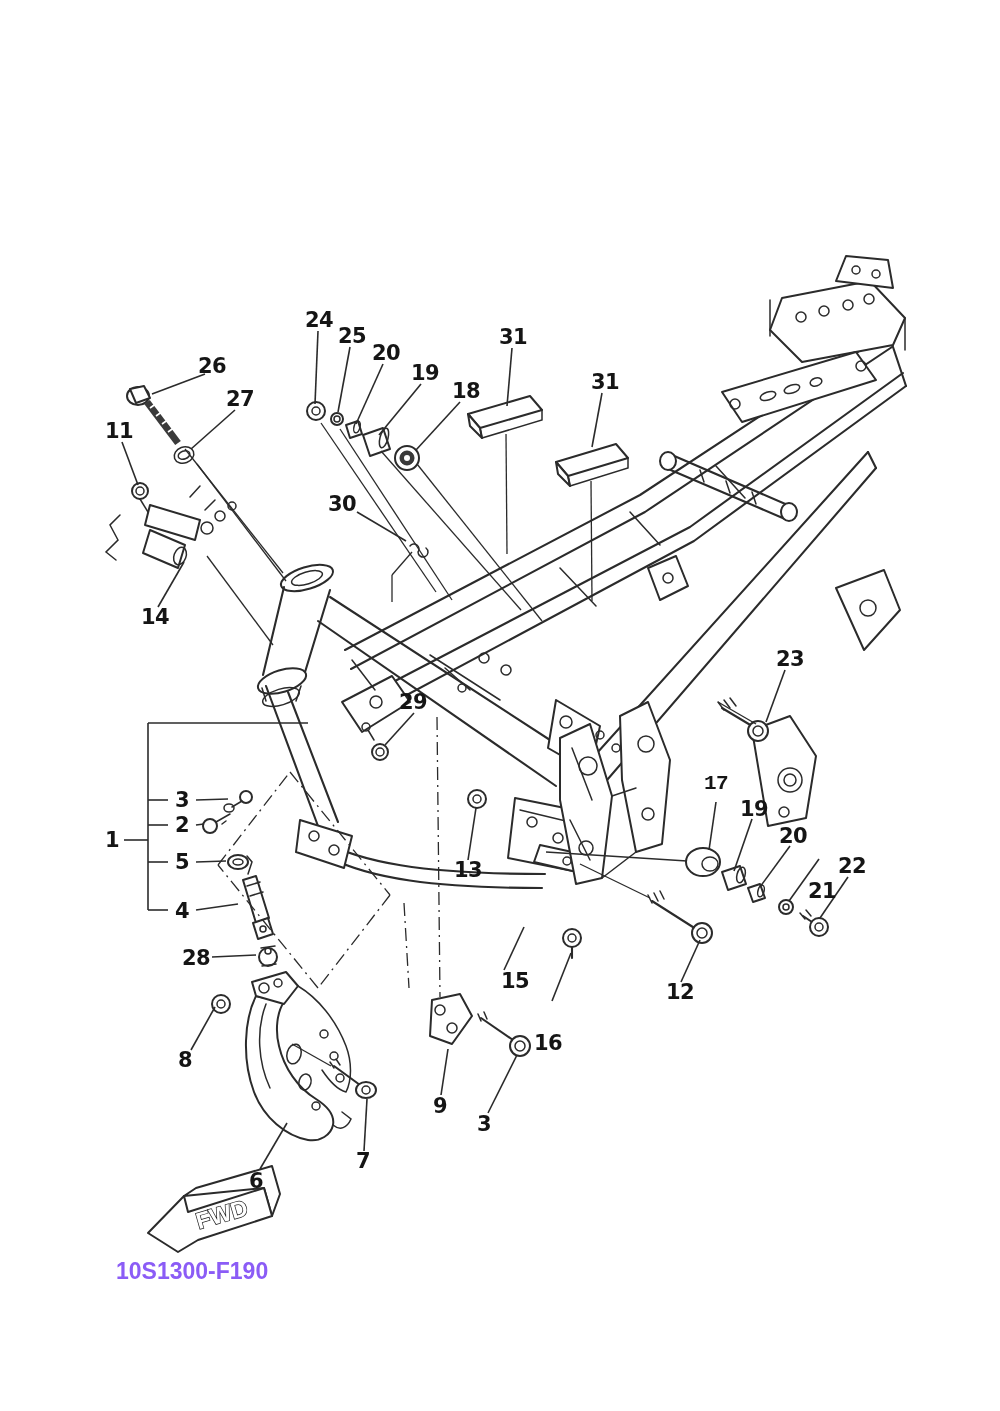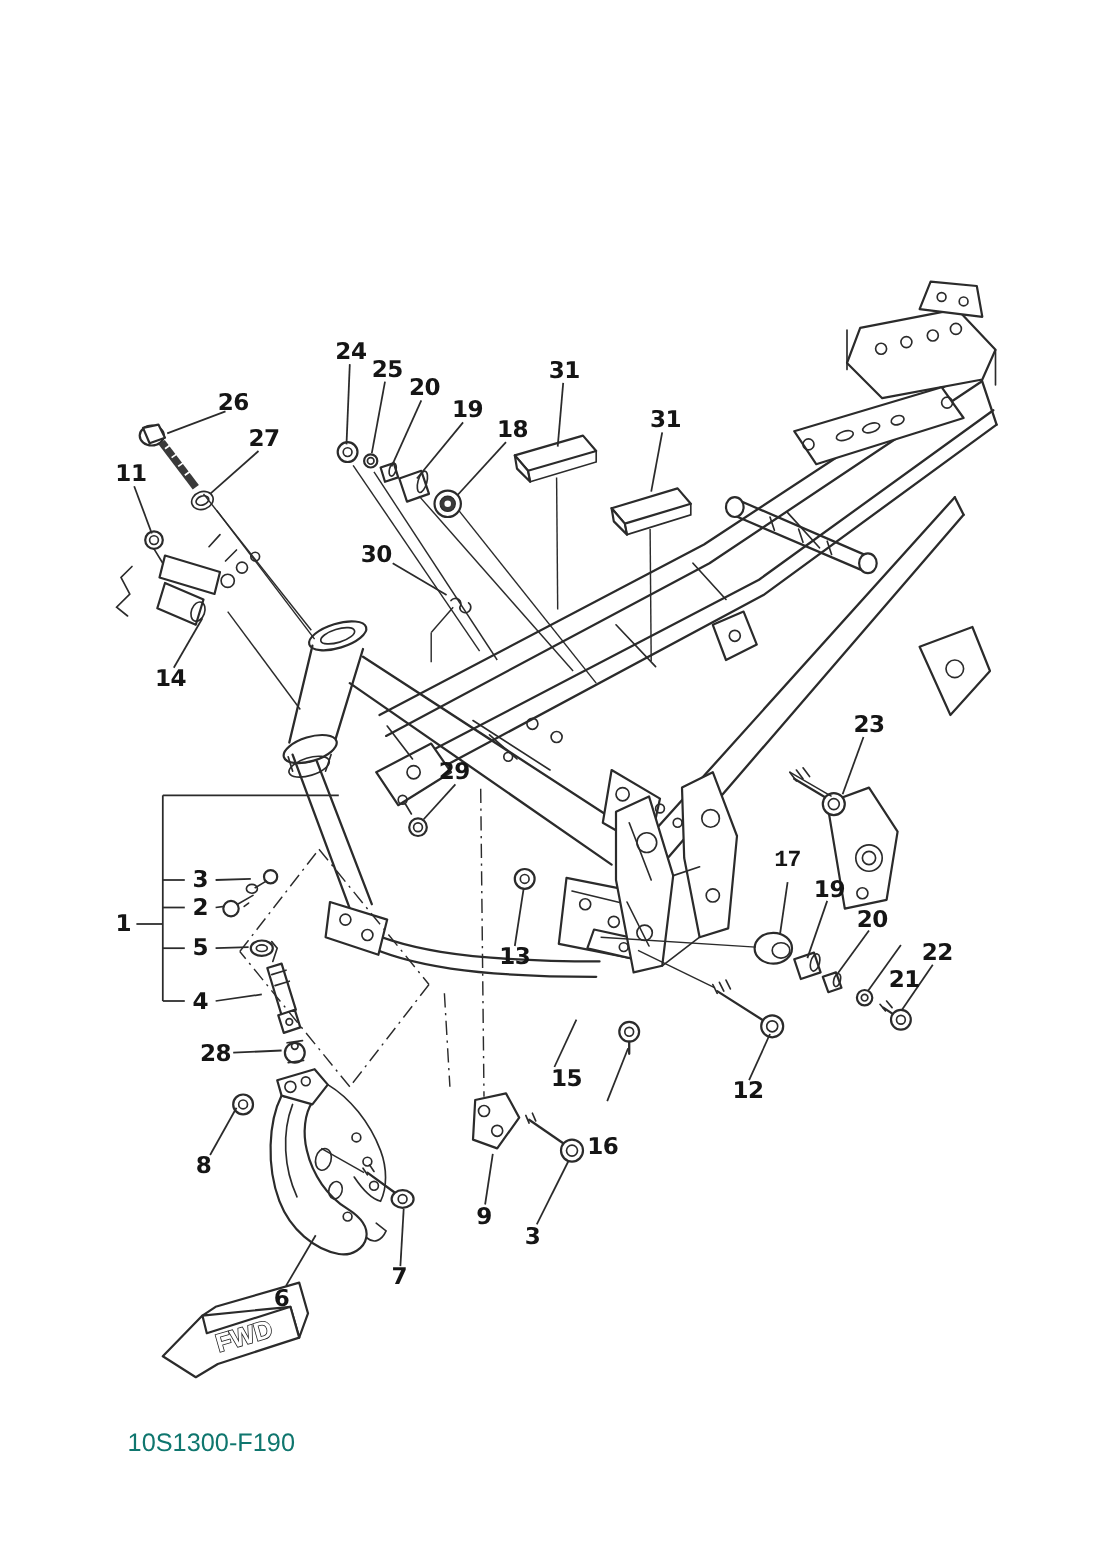--- a/index.html
+++ b/index.html
@@ -3,23 +3,23 @@
 <meta charset="utf-8">
 <style>
   html,body{margin:0;padding:0;background:#fff;}
   .stage{position:relative;width:1000px;height:1411px;background:#fff;overflow:hidden;
          font-family:"Liberation Sans",sans-serif;}
   .stage svg{position:absolute;left:0;top:0;}
   .callout{position:absolute;transform:translate(-50%,-50%);
            font-family:"DejaVu Sans","Liberation Sans",sans-serif;
            font-weight:700;font-size:21px;color:#151515;line-height:1;
            letter-spacing:-0.5px;white-space:nowrap;}
-  .diagram-code{position:absolute;left:116px;top:1298px;
-           font-family:"Liberation Sans",sans-serif;font-weight:400;
-           font-size:23px;color:#0f766e;letter-spacing:0px;}
+  .diagram-code{position:absolute;left:116px;top:1258px;
+           font-family:"Liberation Sans",sans-serif;font-weight:700;
+           font-size:23px;color:#8b5cf6;letter-spacing:0px;}
   .frame-line{stroke:#2b2b2b;fill:none;stroke-width:2.1;stroke-linecap:round;stroke-linejoin:round;}
   .thin{stroke:#2b2b2b;fill:none;stroke-width:1.5;stroke-linecap:round;}
   .fillw{fill:#fff;stroke:#2b2b2b;stroke-width:2;stroke-linejoin:round;}
   .dark{fill:#3a3a3a;stroke:#2b2b2b;}
 </style>
 </head>
 <body>
 
 <div class="stage">
 

